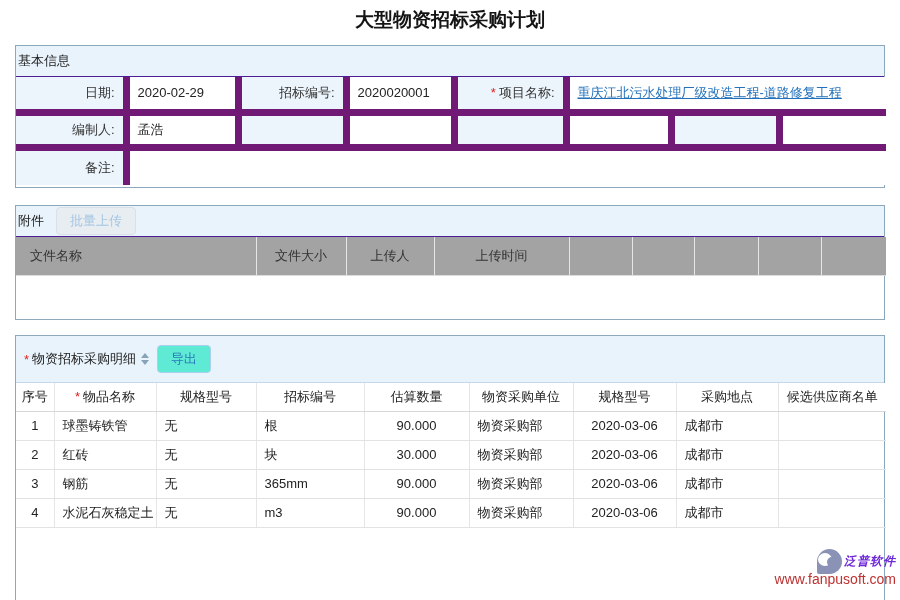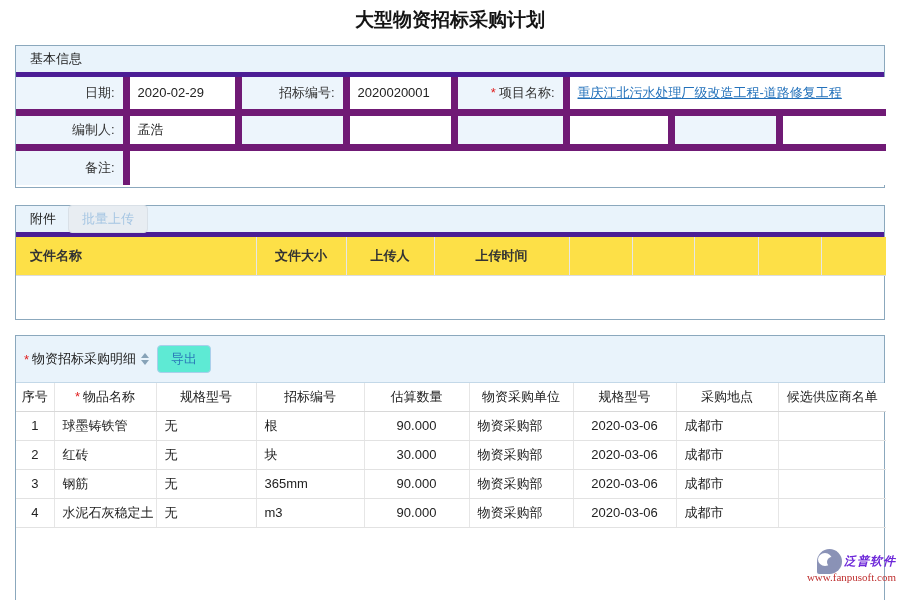--- a/index.html
+++ b/index.html
@@ -18,41 +18,41 @@
   }
   .box {
     position: absolute; left: 15px; width: 870px;
     border: 1px solid #8ba8bd; background: #fff;
   }
   .sec1 { top: 45px; height: 143px; }
   .sec2 { top: 205px; height: 115px; }
   .sec3 { top: 335px; height: 266px; }
 
   .sec-header {
-    height: 31px; background: #e9f3fb; border-bottom: 5px solid #4c1d95;
-    display: flex; align-items: center; padding: 0 14px; color: #222;
+    height: 31px; background: #e9f3fb; border-bottom: 1px solid #4c1d95;
+    display: flex; align-items: center; padding: 0 2px; color: #222;
   }
   
   .info-table { width: 100%; border-collapse: collapse; table-layout: fixed; border: hidden; }
   .info-table td { border: 7px solid #701a75; height: 35px; padding: 0 8px; overflow: hidden; white-space: nowrap; }
   .info-table tr.tall td { height: 38px; }
   .lbl { background: #edf5fc; text-align: right; color: #333; }
   .val { background: #fff; text-align: left; }
   .link { color: #2472bb; text-decoration: underline; cursor: pointer; margin-top: 16px; }
   .req { color: #e01f1f; margin-right: 3px; }
 
   
   .btn-upload {
     margin-left: 12px; background: #e8edf2; color: #a6c6e3;
     border: 1px solid #d9e0e7; border-radius: 4px; padding: 4px 13px;
     font-size: 13px; font-family: inherit; cursor: pointer;
   }
   .att-table { width: 100%; border-collapse: collapse; table-layout: fixed; }
   .att-table th {
-    font-weight: bold; color: #333; height: 38px; background: #fde047;
+    font-weight: normal; color: #333; height: 38px; background: #a3a3a3;
     border-right: 1px solid #e6e6e6; border-bottom: 1px solid #dcdcdc;
     text-align: center; overflow: hidden; white-space: nowrap;
   }
   .att-table th:first-child { text-align: left; padding-left: 14px; }
   .att-table th:last-child { border-right: none; }
 
   
   .sec-header3 {
     height: 47px; background: #e9f3fb; border-bottom: 1px solid #c3d8e8;
     display: flex; align-items: center; padding: 0 8px;
@@ -80,21 +80,21 @@
   .ta-l { text-align: left; }
 
   
   .brand { position: absolute; right: 4px; top: 549px; display: flex; flex-direction: column; align-items: flex-end; z-index: 5; }
   .brand-top { display: flex; align-items: center; }
   .brand-icon { position: relative; width: 25px; height: 25px; margin-right: 2px; }
   .brand-icon .c1 { position: absolute; left: 0; top: 0; width: 25px; height: 25px; background: #8a92b6; border-radius: 50% 50% 50% 8%; }
   .brand-icon .c2 { position: absolute; left: 1px; top: 4px; width: 14px; height: 13px; background: #ffffff; border-radius: 50%; }
   .brand-icon .c3 { position: absolute; left: 10px; top: 8px; width: 10px; height: 10px; background: #8a92b6; border-radius: 50%; }
   .brand-name { font-size: 12px; font-weight: bold; color: #6d28d9; letter-spacing: 1px; font-style: italic; }
-  .brand-url { font-size: 11px; color: #bf3030; font-family: Liberation Serif, serif; margin-top: -3px; }
+  .brand-url { font-size: 14px; color: #bf3030; font-family: Liberation Sans, sans-serif; margin-top: -3px; }
 </style>
 </head>
 <body>
 
 <h1 class="page-title">大型物资招标采购计划</h1>
 
 <section class="box sec1">
   <div class="sec-header">
     <span>基本信息</span>
   </div>

